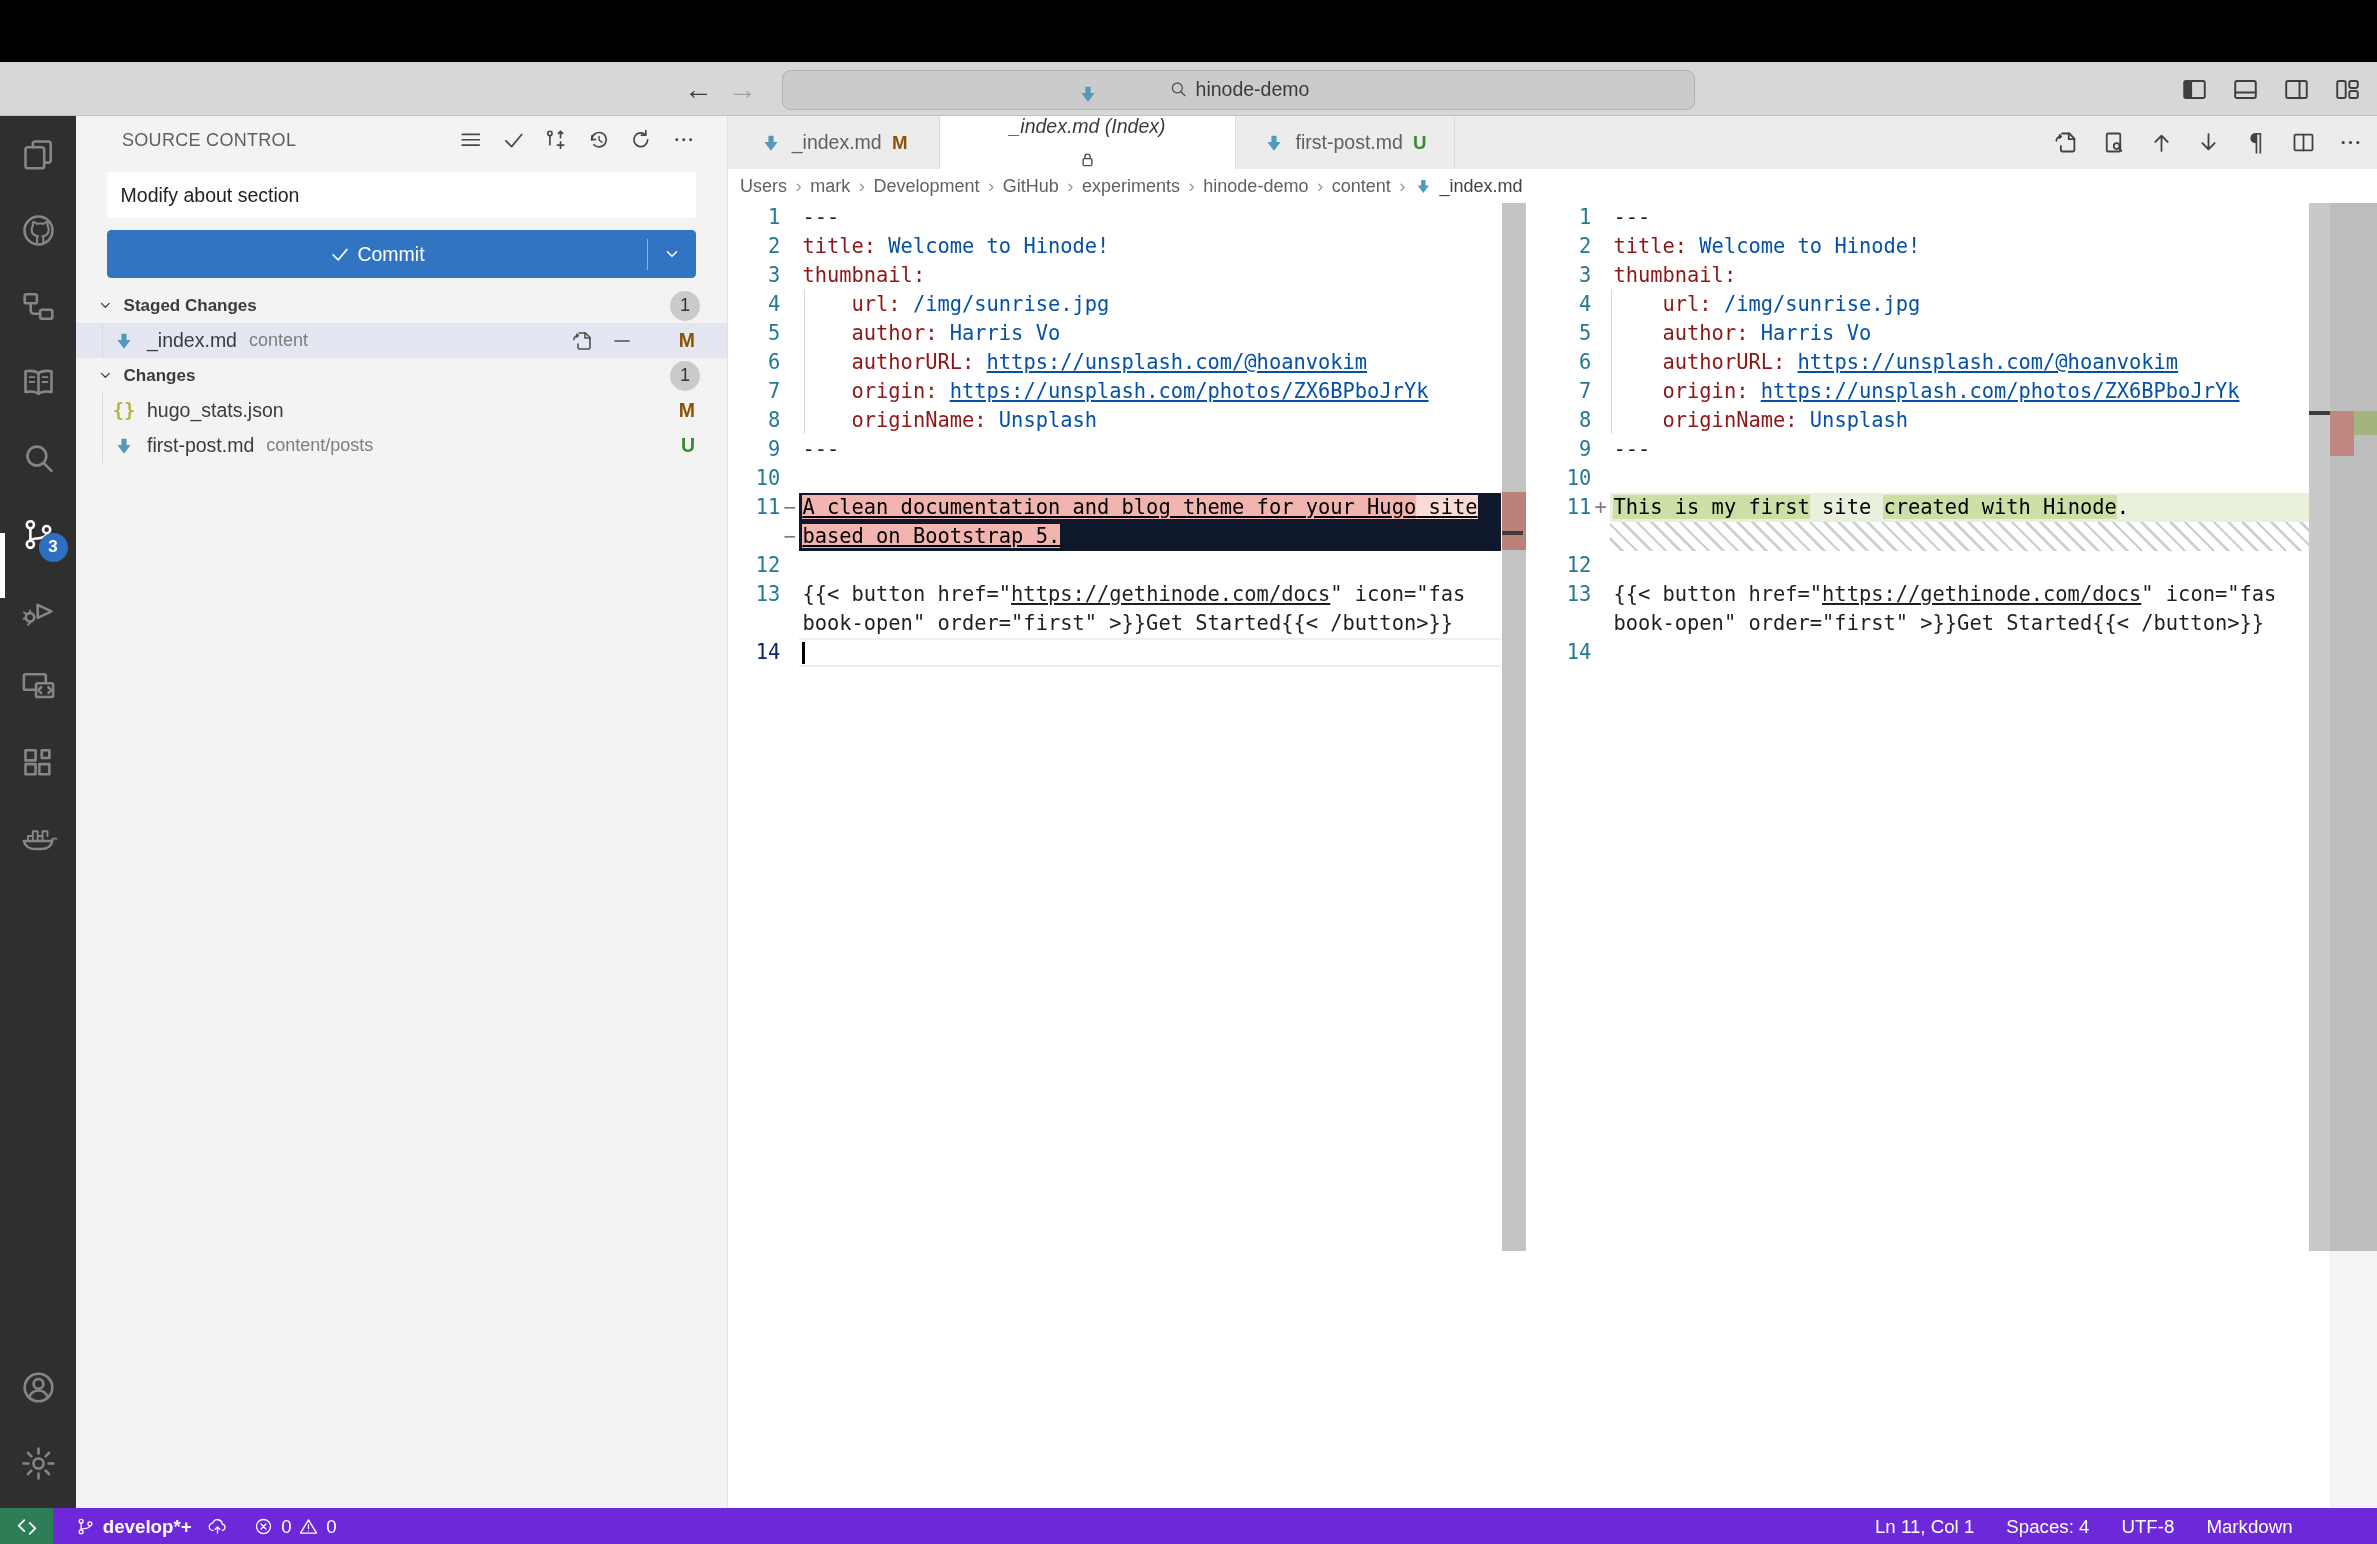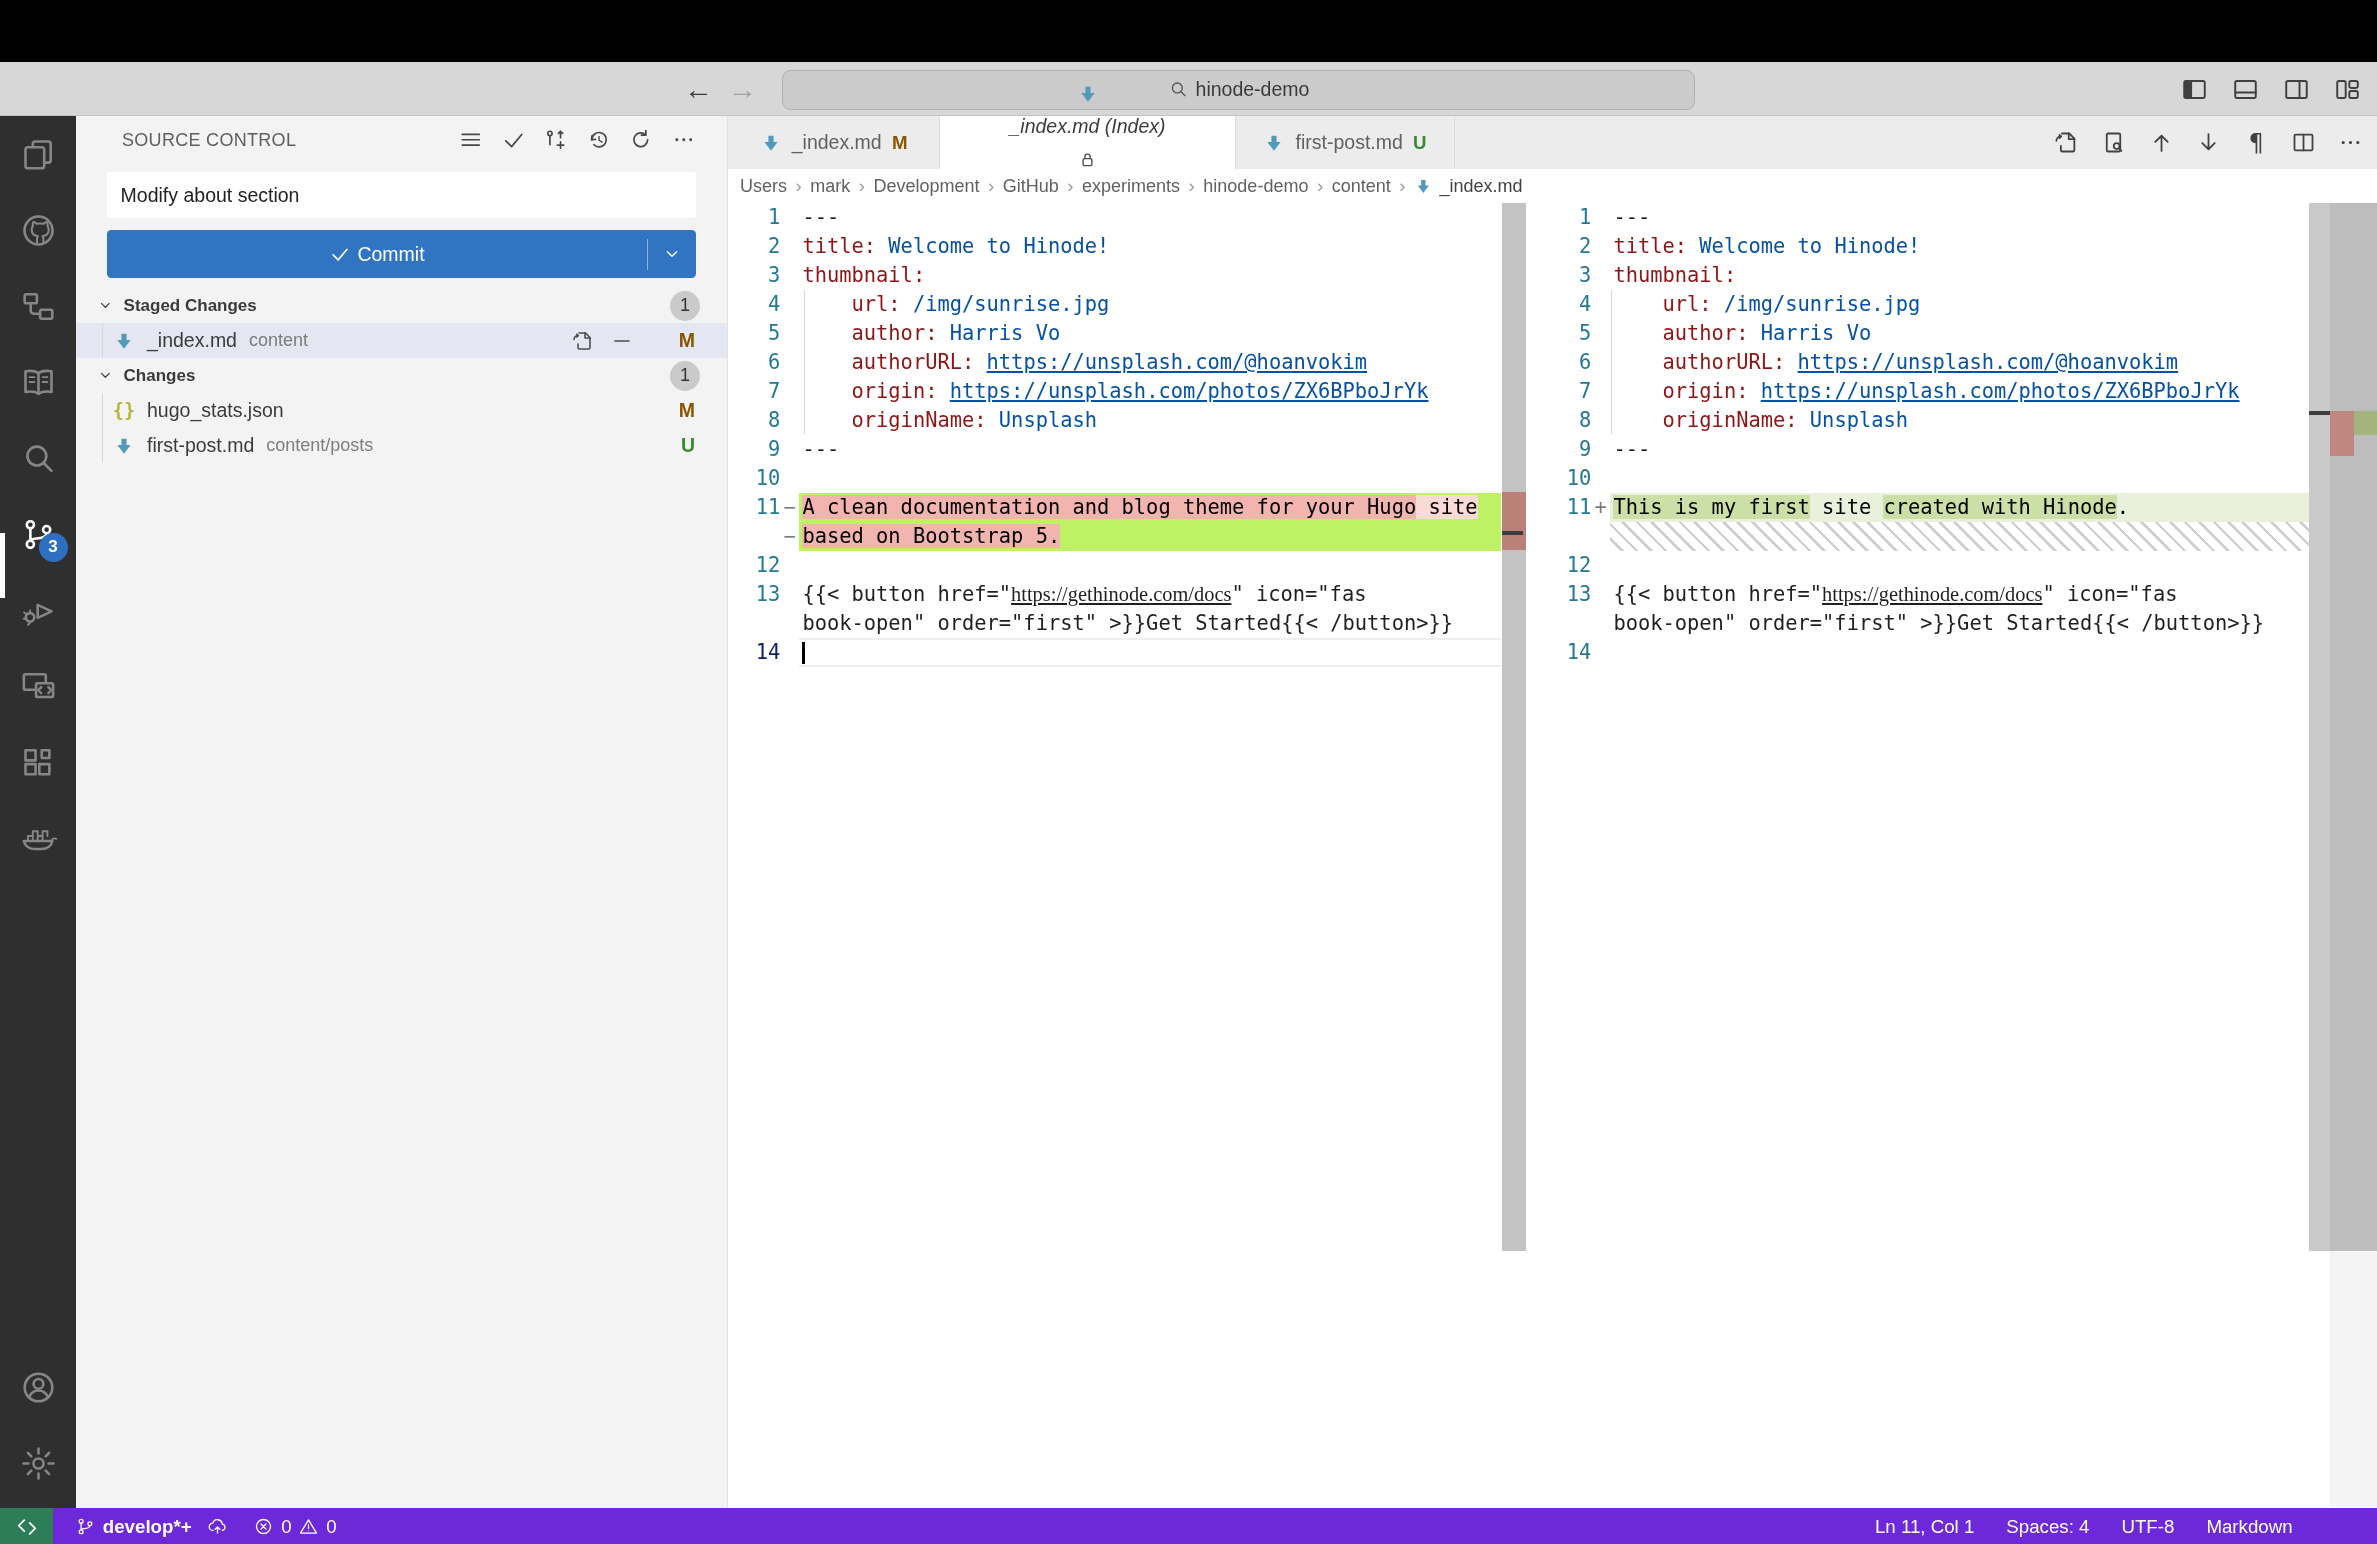--- a/index.html
+++ b/index.html
@@ -98,27 +98,27 @@
   .row{display:flex;height:29px;line-height:29px;white-space:pre;}
   .gut{display:flex;flex:none;}
   #pane-left .gut{width:71px;}
   #pane-right .gut{width:81px;}
   .num{flex:1;text-align:right;color:#237893;}
   .cur .num{color:#0b216f;}
   .sign{width:18.7px;text-align:center;color:#7a7a7a;}
   .code{flex:none;padding-left:3.4px;box-sizing:border-box;}
   #pane-left .code{width:702px;}
   #pane-right .code{width:721px;}
-  .row.del .code{background:#bef264;}
+  .row.del .code{background:#0f172a;text-decoration:underline;}
   .row.ins .code{background:#e9f0db;}
   .row.hatch .code{background:repeating-linear-gradient(45deg,#fff 0 7.6px,#cfcfcf 7.6px 10.2px);}
   .row.cur .code{box-shadow:inset 0 1.7px 0 #ececec, inset 0 -1.7px 0 #ececec;}
   .cursor{display:inline-block;width:2.5px;height:22px;background:#000;vertical-align:middle;}
   .p{color:#1f1f1f;} .k{color:#8f1616;} .v{color:#0451a5;}
-  .a{color:#0451a5;text-decoration:underline;} .u{color:#1f1f1f;text-decoration:underline;font-family:Liberation Serif, serif;}
+  .a{color:#0451a5;text-decoration:underline;} .u{color:#1f1f1f;text-decoration:underline;}
   .dd{background:#f2b4af;} .dl{background:#fadad5;}
   .id{background:#cbdfa6;} .il{background:#e9f0db;}
   .iguide{width:0.8px;background:#d6d6d6;}
 
   
   #mid-slider{left:774px;top:0;width:24px;height:1048px;background:#c3c3c3;}
   #mid-red{left:774px;top:289px;width:24px;height:58px;background:#bb8078;}
   #mid-dark{left:774px;top:328px;width:21px;height:4.2px;background:#3d3d3d;}
   #r-inner{left:1581px;top:0;width:21px;height:1048px;background:#c9c9c9;}
   #r-outer{left:1602px;top:0;width:48px;height:1048px;background:#bdbdbd;}

